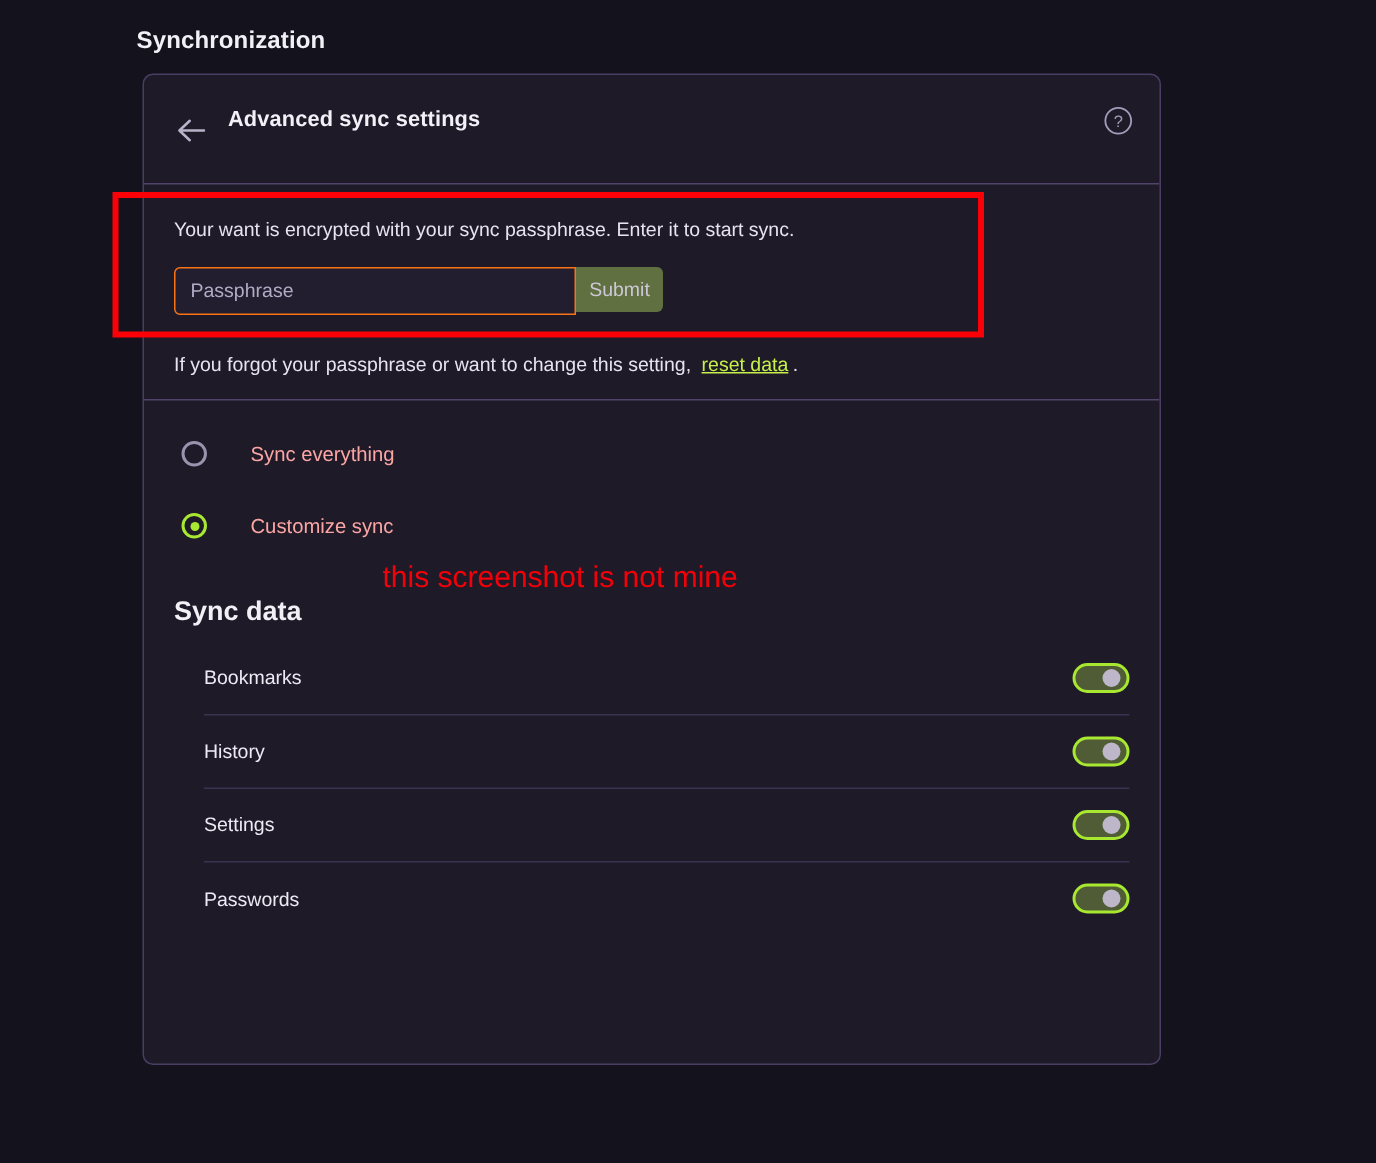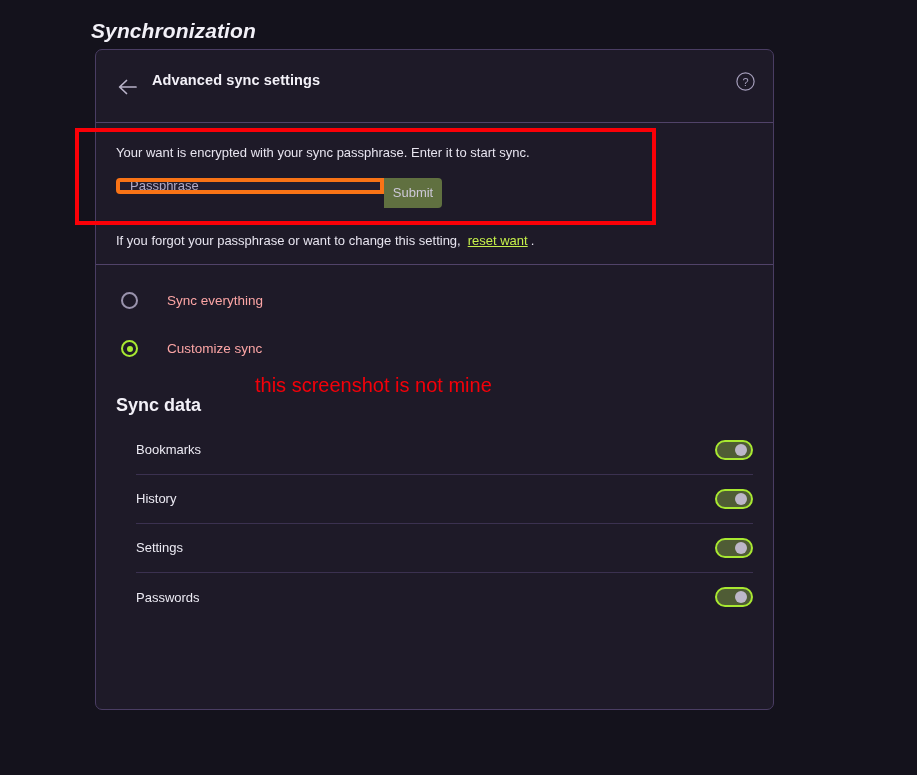--- a/index.html
+++ b/index.html
@@ -17,25 +17,24 @@
     width: 917px;
     height: 775px;
     background: #14121c;
   }
 
   
   .page-title {
     position: absolute;
     left: 91px;
     top: 19px;
-    font-size: 21px;
+    font-size: 16px;
     font-weight: bold;
     color: #f2f0f7;
     letter-spacing: 0.1px;
-    font-style: italic;
   }
 
   
   .card {
     position: absolute;
     left: 95px;
     top: 49px;
     width: 679px;
     height: 661px;
     background: #1e1a28;
@@ -99,23 +98,23 @@
   }
 
   .passphrase-row {
     margin-top: 16px;
     display: flex;
     align-items: stretch;
   }
 
   .passphrase-input {
     width: 268px;
-    height: 16px;
+    height: 32px;
     background: #231e2f;
-    border: 4px solid #f97316;
+    border: 1px solid #f97316;
     border-radius: 4px 0 0 4px;
     color: #cfc9de;
     font-family: "Liberation Sans", sans-serif;
     font-size: 13px;
     padding: 0 10px;
     outline: none;
   }
   .passphrase-input::placeholder { color: #b3abc6; opacity: 1; }
 
   .submit-button {
@@ -282,21 +281,21 @@
 
     <div class="passphrase-section">
       <div class="passphrase-prompt">Your want is encrypted with your sync passphrase. Enter it to start sync.</div>
       <div class="passphrase-row">
         <input class="passphrase-input" type="text" placeholder="Passphrase" style="">
         <button class="submit-button">Submit</button>
       </div>
     </div>
 
     <div class="reset-row">
-      <span>If you forgot your passphrase or want to change this setting,</span><a class="reset-link">reset want</a><span>.</span>
+      <span>If you forgot your passphrase or want to change this setting,</span><a class="reset-link">reset data</a><span>.</span>
     </div>
 
     <div class="radio-group">
       <div class="radio-row">
         <span class="radio-mark"></span>
         <span class="radio-label">Sync everything</span>
       </div>
       <div class="radio-row">
         <span class="radio-mark selected"></span>
         <span class="radio-label">Customize sync</span>

